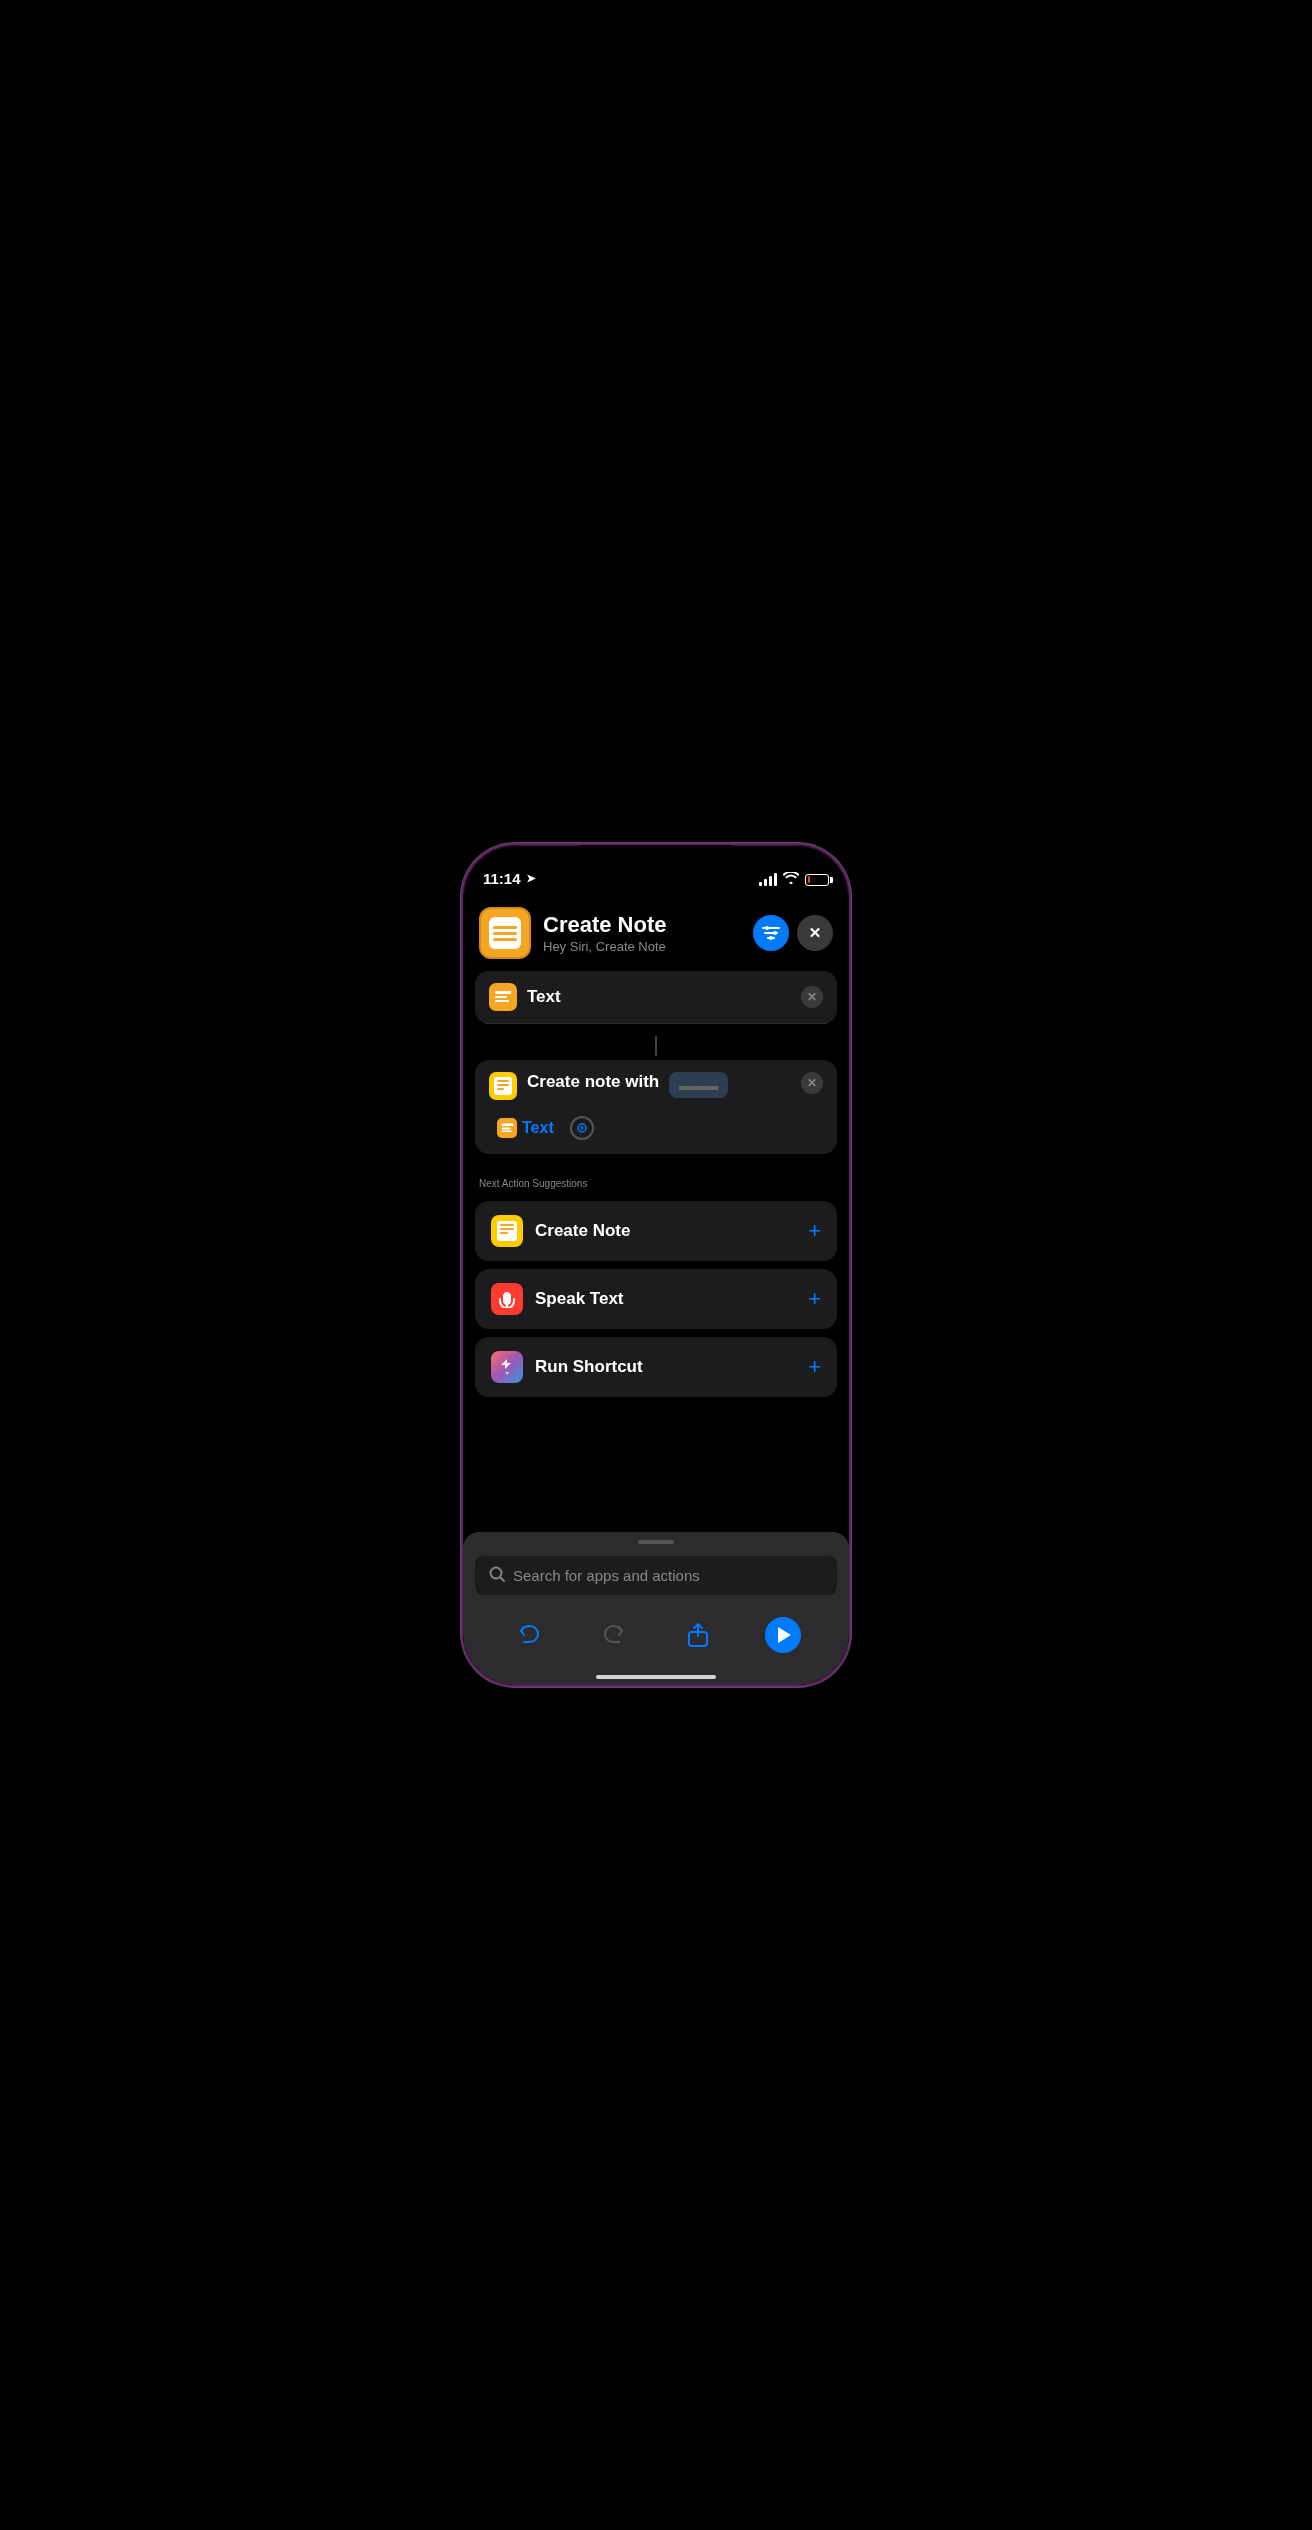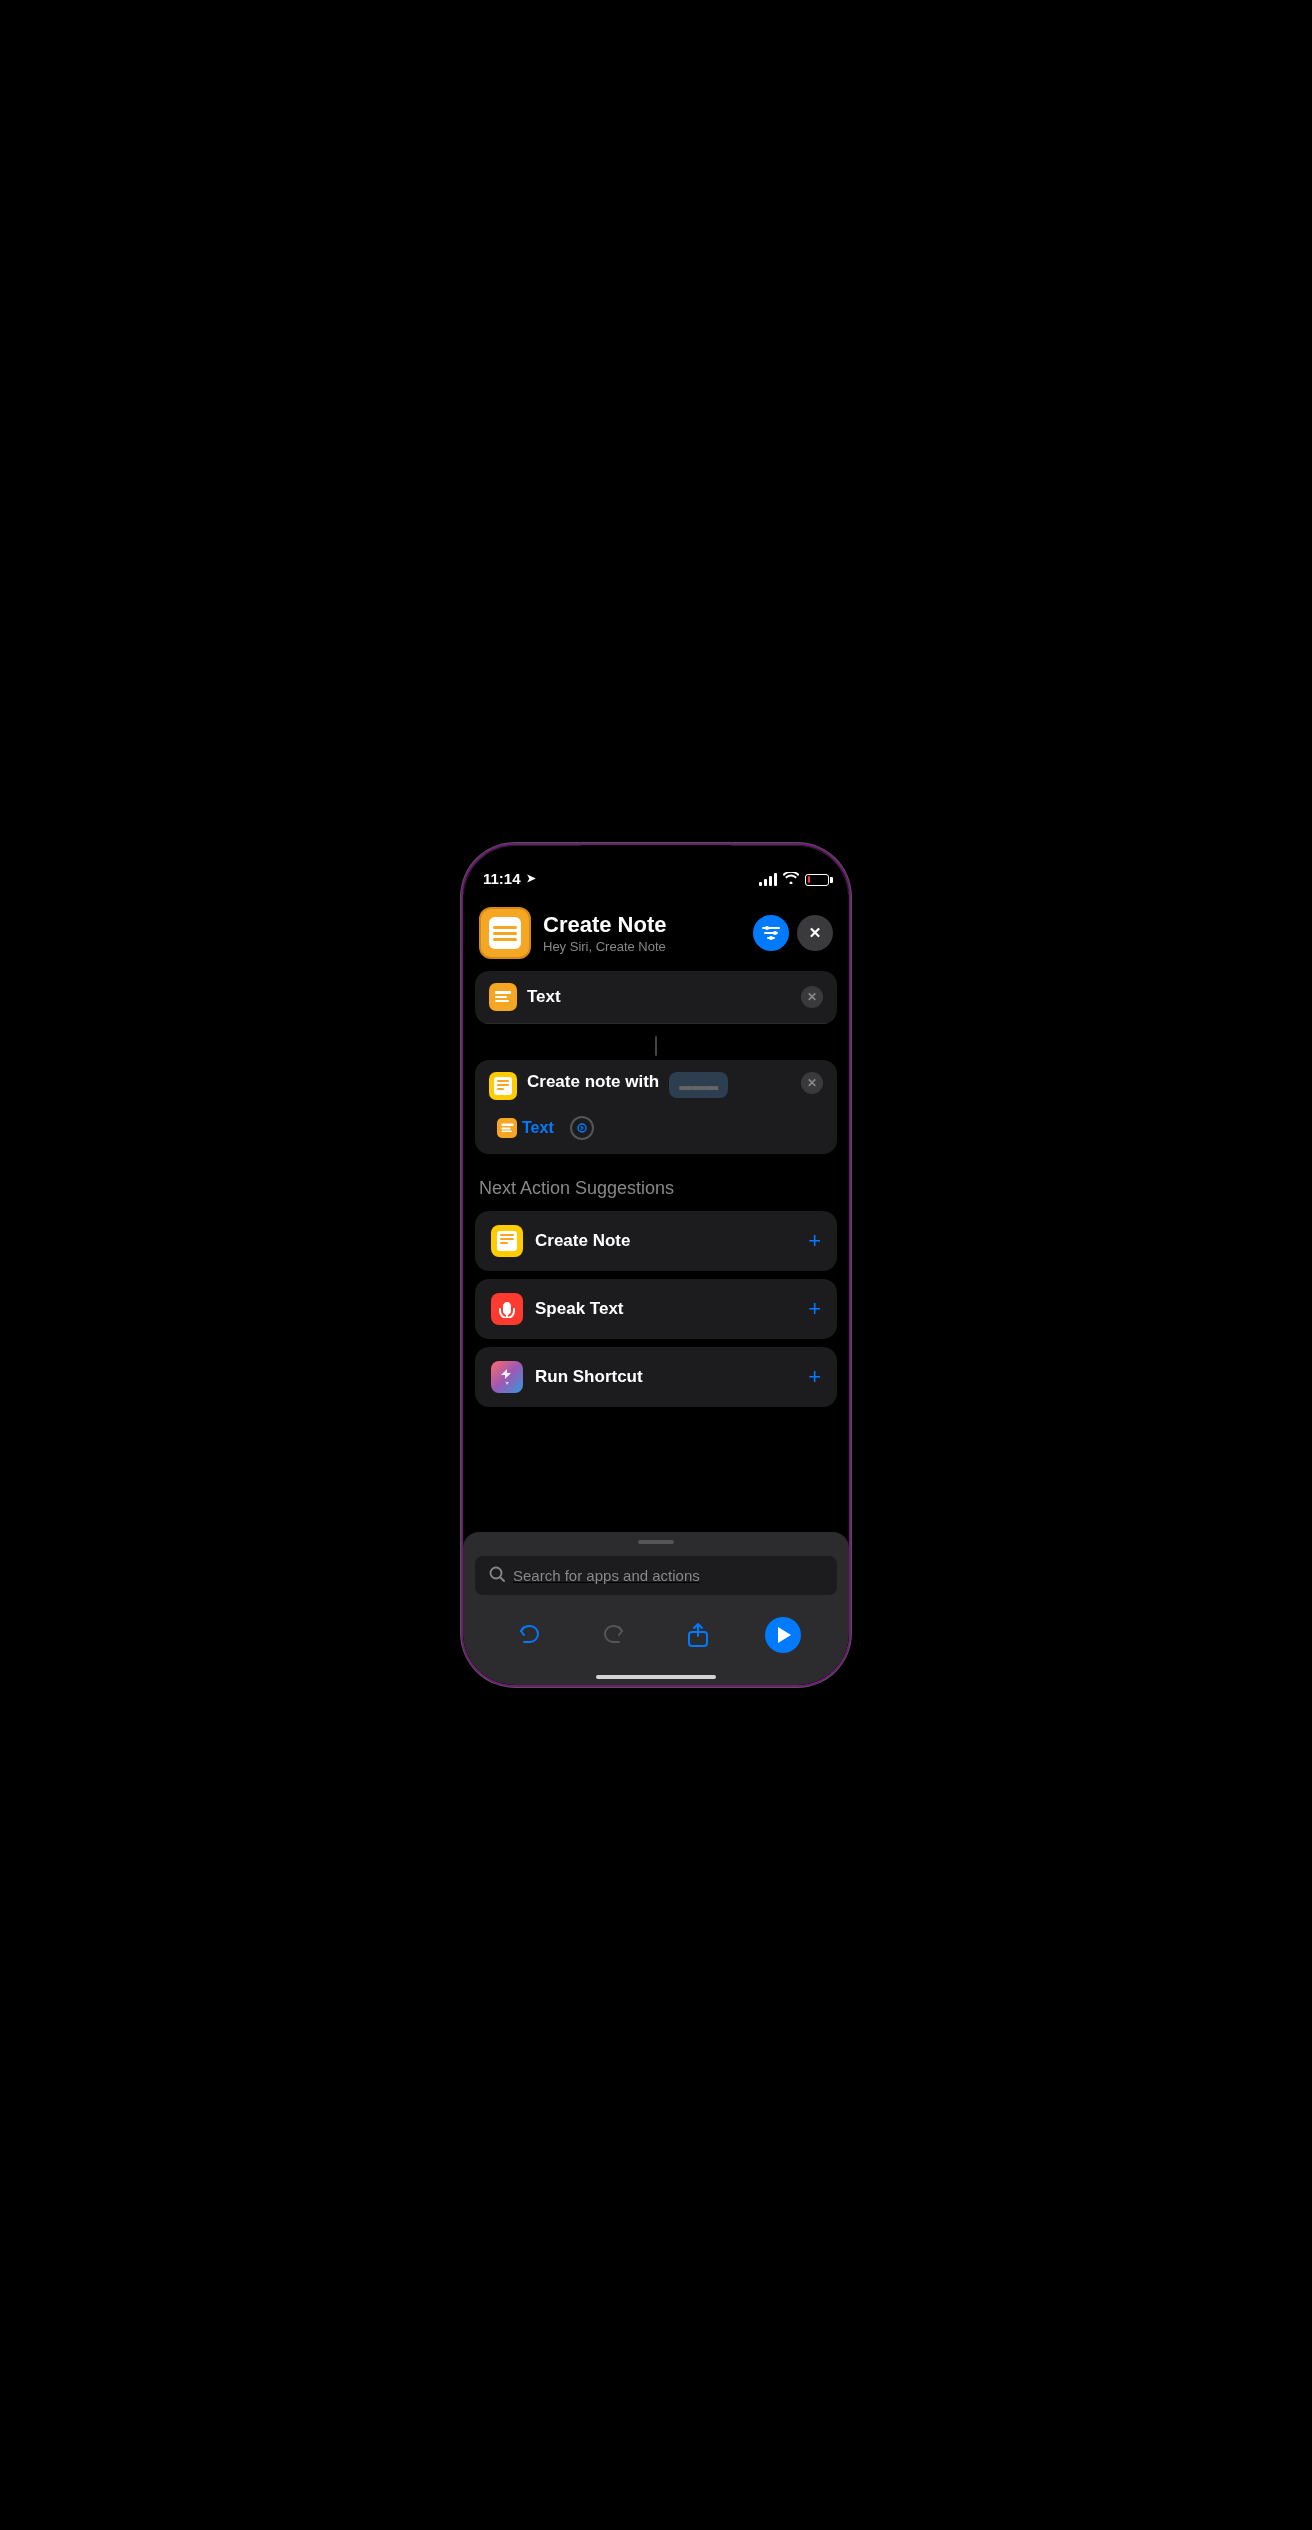--- a/index.html
+++ b/index.html
@@ -352,21 +352,21 @@
       background: #444;
       border-radius: 2px;
     }
 
     
     .suggestions-section {
       padding: 16px 12px 8px;
     }
 
     .suggestions-title {
-      font-size: 18px;
+      font-size: 10px;
       color: #888;
       font-weight: 500;
       margin-bottom: 12px;
       padding-left: 4px;
     }
 
     .suggestion-item {
       background: #1c1c1e;
       border-radius: 14px;
       padding: 14px 16px;
@@ -427,21 +427,20 @@
     }
 
     .search-bar {
       margin: 0 12px 12px;
       background: #1c1c1e;
       border-radius: 8px;
       padding: 10px 14px;
       display: flex;
       align-items: center;
       gap: 8px;
-      text-decoration: underline;
     }
 
     .search-icon {
       color: #888;
       font-size: 15px;
     }
 
     .search-placeholder {
       color: #888;
       font-size: 15px;

